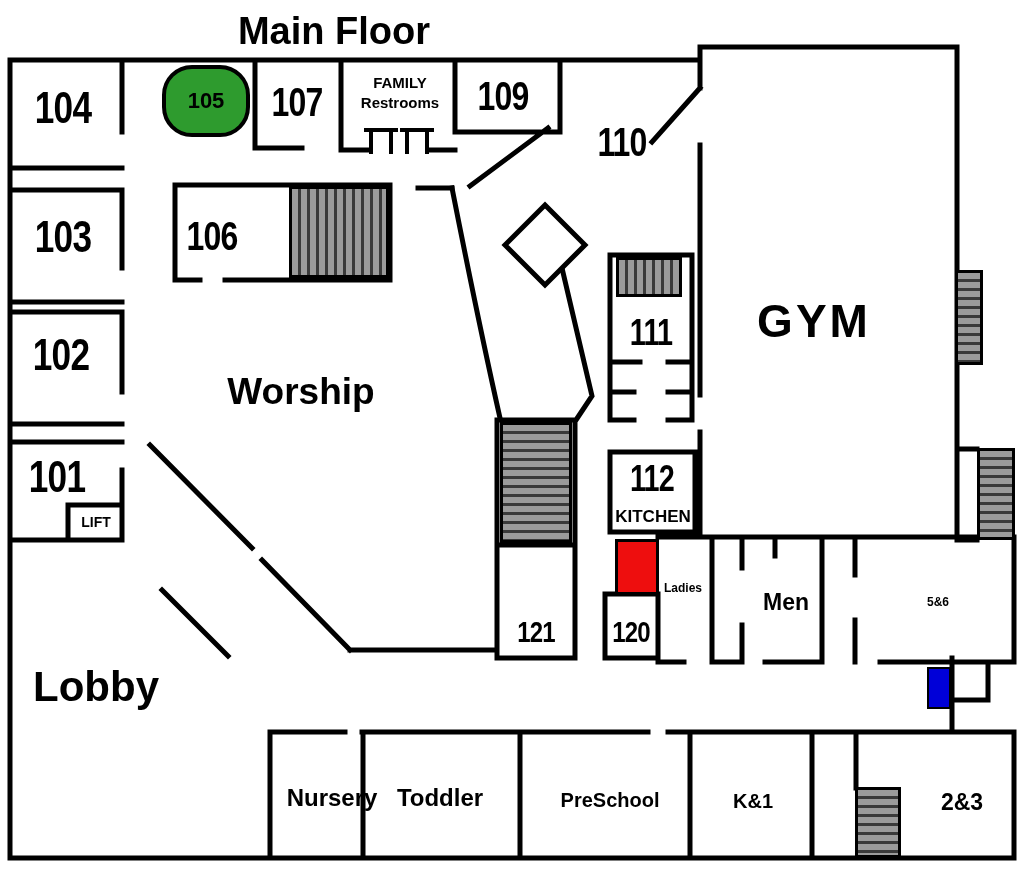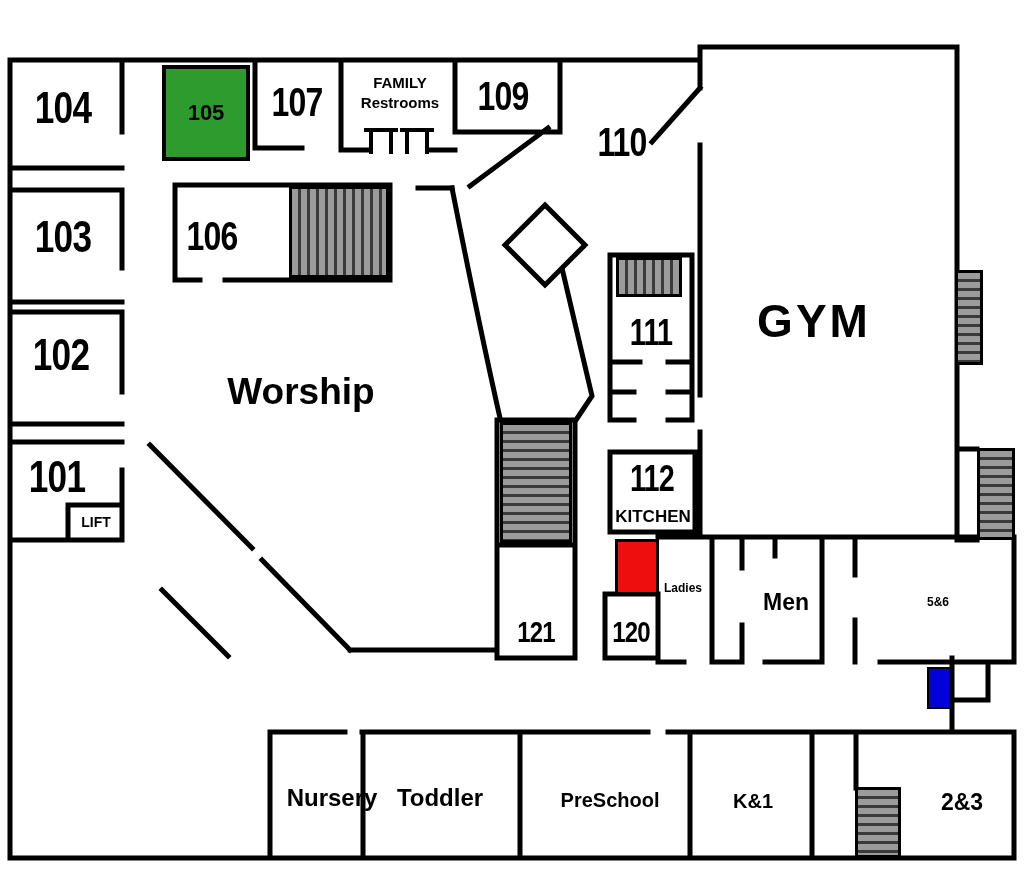--- a/index.html
+++ b/index.html
@@ -59,26 +59,27 @@
     </g>
   </svg>
 
   <div class="stair stair-v" style="left:289px;top:186px;width:100px;height:92px;"></div>
   <div class="stair stair-v" style="left:616px;top:257px;width:66px;height:40px;"></div>
   <div class="stair stair-h" style="left:500px;top:422px;width:72px;height:121px;"></div>
   <div class="stair stair-h" style="left:955px;top:270px;width:28px;height:95px;"></div>
   <div class="stair stair-h" style="left:977px;top:448px;width:38px;height:92px;"></div>
   <div class="stair stair-h" style="left:855px;top:787px;width:46px;height:71px;"></div>
 
-  <div class="hl hl-green" style="left:162px;top:65px;width:88px;height:96px;">
+  <div class="hl hl-green" style="left:162px;top:65px;width:88px;height:72px;border-radius:30px;">
     <span class="lbl" style="font-size:22px;">105</span>
   </div>
   <div class="hl hl-red" style="left:615px;top:539px;width:44px;height:56px;"></div>
   <div class="hl hl-blue" style="left:927px;top:667px;width:24px;height:42px;"></div>
 
+  <div class="lbl" style="left:334px;top:31px;font-size:38px;">Main Floor</div>
 
   <div class="lbl num" style="left:63px;top:108px;font-size:44px;">104</div>
   <div class="lbl num" style="left:63px;top:237px;font-size:44px;">103</div>
   <div class="lbl num" style="left:61px;top:355px;font-size:44px;">102</div>
   <div class="lbl num" style="left:57px;top:477px;font-size:44px;">101</div>
   <div class="lbl" style="left:96px;top:522px;font-size:14px;">LIFT</div>
 
   <div class="lbl num" style="left:297px;top:102px;font-size:40px;">107</div>
   <div class="lbl" style="left:400px;top:82px;font-size:15px;">FAMILY</div>
   <div class="lbl" style="left:400px;top:102px;font-size:15px;">Restrooms</div>
@@ -93,20 +94,21 @@
 
   <div class="lbl num" style="left:652px;top:479px;font-size:36px;">112</div>
   <div class="lbl" style="left:653px;top:516px;font-size:17px;">KITCHEN</div>
   <div class="lbl" style="left:683px;top:588px;font-size:12px;">Ladies</div>
   <div class="lbl" style="left:786px;top:602px;font-size:23px;">Men</div>
   <div class="lbl" style="left:938px;top:602px;font-size:12px;">5&amp;6</div>
 
   <div class="lbl num" style="left:536px;top:632px;font-size:30px;">121</div>
   <div class="lbl num" style="left:631px;top:632px;font-size:30px;">120</div>
 
+  <div class="lbl" style="left:96px;top:687px;font-size:42px;">Lobby</div>
 
   <div class="lbl" style="left:332px;top:798px;font-size:24px;">Nursery</div>
   <div class="lbl" style="left:440px;top:798px;font-size:24px;">Toddler</div>
   <div class="lbl" style="left:610px;top:800px;font-size:20px;">PreSchool</div>
   <div class="lbl" style="left:753px;top:801px;font-size:20px;">K&amp;1</div>
   <div class="lbl" style="left:962px;top:802px;font-size:23px;">2&amp;3</div>
 
 </div>
 
 </body></html>

